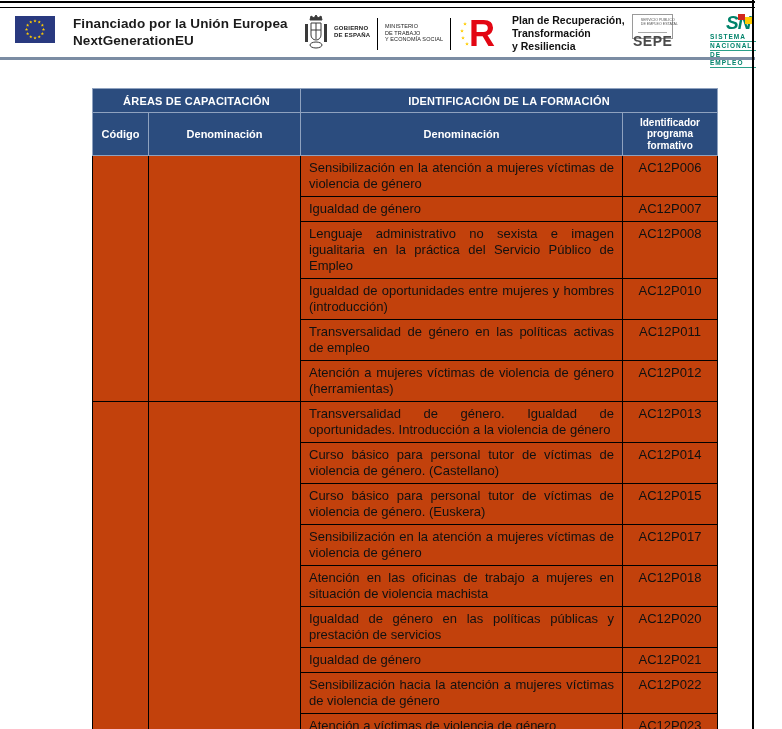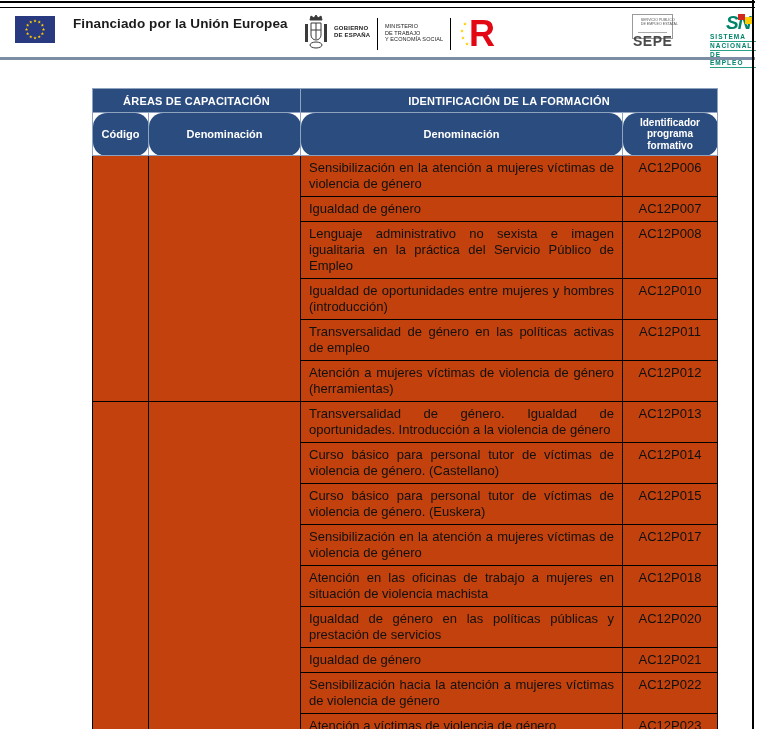--- a/index.html
+++ b/index.html
@@ -41,21 +41,21 @@
     position:absolute;left:92px;top:88px;width:625px;border-collapse:collapse;table-layout:fixed;
     border:1px solid #000;
   }
   thead th{
     background:var(--header-blue,#2B4C7E);color:#fff;text-align:center;vertical-align:middle;
     border:1px solid #8fa2bf;padding:1px 2px;font-weight:bold;
   }
   thead tr.hrow1{height:24px;}
   thead tr.hrow1 th{font-size:11px;letter-spacing:.2px;}
   thead tr.hrow2{height:43px;}
-  thead tr.hrow2 th{font-size:11px;border-radius:14px;}
+  thead tr.hrow2 th{font-size:11px;}
   thead tr.hrow2 th.th-ident{font-size:10px;line-height:11.5px;padding:2px 6px;}
   tbody td{
     border:1px solid #000;font-size:13px;line-height:16px;padding:4px 8px;
     vertical-align:top;color:#111;background:#c2410c;
   }
   td.cell-denom{text-align:justify;}
   td.cell-code{text-align:center;padding:4px 0;}
   td.cell-area{padding:0;}
 </style>
 </head>
@@ -82,20 +82,21 @@
         <use href="#st" x="24.25" y="20.86"></use>
       <use href="#st" x="20" y="22"></use>
         <use href="#st" x="15.75" y="20.86"></use>
         <use href="#st" x="12.64" y="17.75"></use>
       <use href="#st" x="11.5" y="13.5"></use>
         <use href="#st" x="12.64" y="9.25"></use>
         <use href="#st" x="15.75" y="6.14"></use>
     </svg>
     <div class="eu-text">
       <div>Financiado por la Unión Europea</div>
+      <div>NextGenerationEU</div>
     </div>
 
     <svg class="coa" width="32" height="40" viewBox="0 0 32 40">
       <g stroke="#3a3a3a" fill="none" stroke-width="1">
         <path d="M10,8 L22,8 L21,4 L18,6 L16,3 L14,6 L11,4 Z" fill="#3a3a3a"></path>
         <rect x="5" y="12" width="3" height="18" fill="#3a3a3a" stroke="none"></rect>
         <rect x="24" y="12" width="3" height="18" fill="#3a3a3a" stroke="none"></rect>
         <path d="M11,11 h10 v12 a5,5 0 0 1 -10,0 Z"></path>
         <line x1="16" y1="11" x2="16" y2="27"></line>
         <line x1="11" y1="18" x2="21" y2="18"></line>
@@ -117,20 +118,25 @@
     <svg class="prtr-mark" width="50" height="43" viewBox="0 0 50 43">
       <defs>
         <path id="ps" d="M0,-2 L0.6,-0.62 L1.9,-0.62 L0.85,0.24 L1.24,1.62 L0,0.78 L-1.24,1.62 L-0.85,0.24 L-1.9,-0.62 L-0.6,-0.62 Z" fill="#FFCC00"></path>
       </defs>
       <text x="12" y="34" font-family="Liberation Sans, sans-serif" font-size="36" font-weight="bold" fill="#E30613">R</text>
       <use href="#ps" x="8" y="12"></use>
         <use href="#ps" x="5" y="19"></use>
         <use href="#ps" x="6" y="26"></use>
         <use href="#ps" x="10" y="32"></use>
     </svg>
+    <div class="prtr-text">
+      <div>Plan de Recuperación,</div>
+      <div>Transformación</div>
+      <div>y Resiliencia</div>
+    </div>
 
     <div class="sepe-box">
       <div class="sepe-small">
         <div>SERVICIO PÚBLICO</div>
         <div>DE EMPLEO ESTATAL</div>
       </div>
       <div class="sepe-rule"></div>
       <div class="sepe-big">SEPE</div>
     </div>
 

